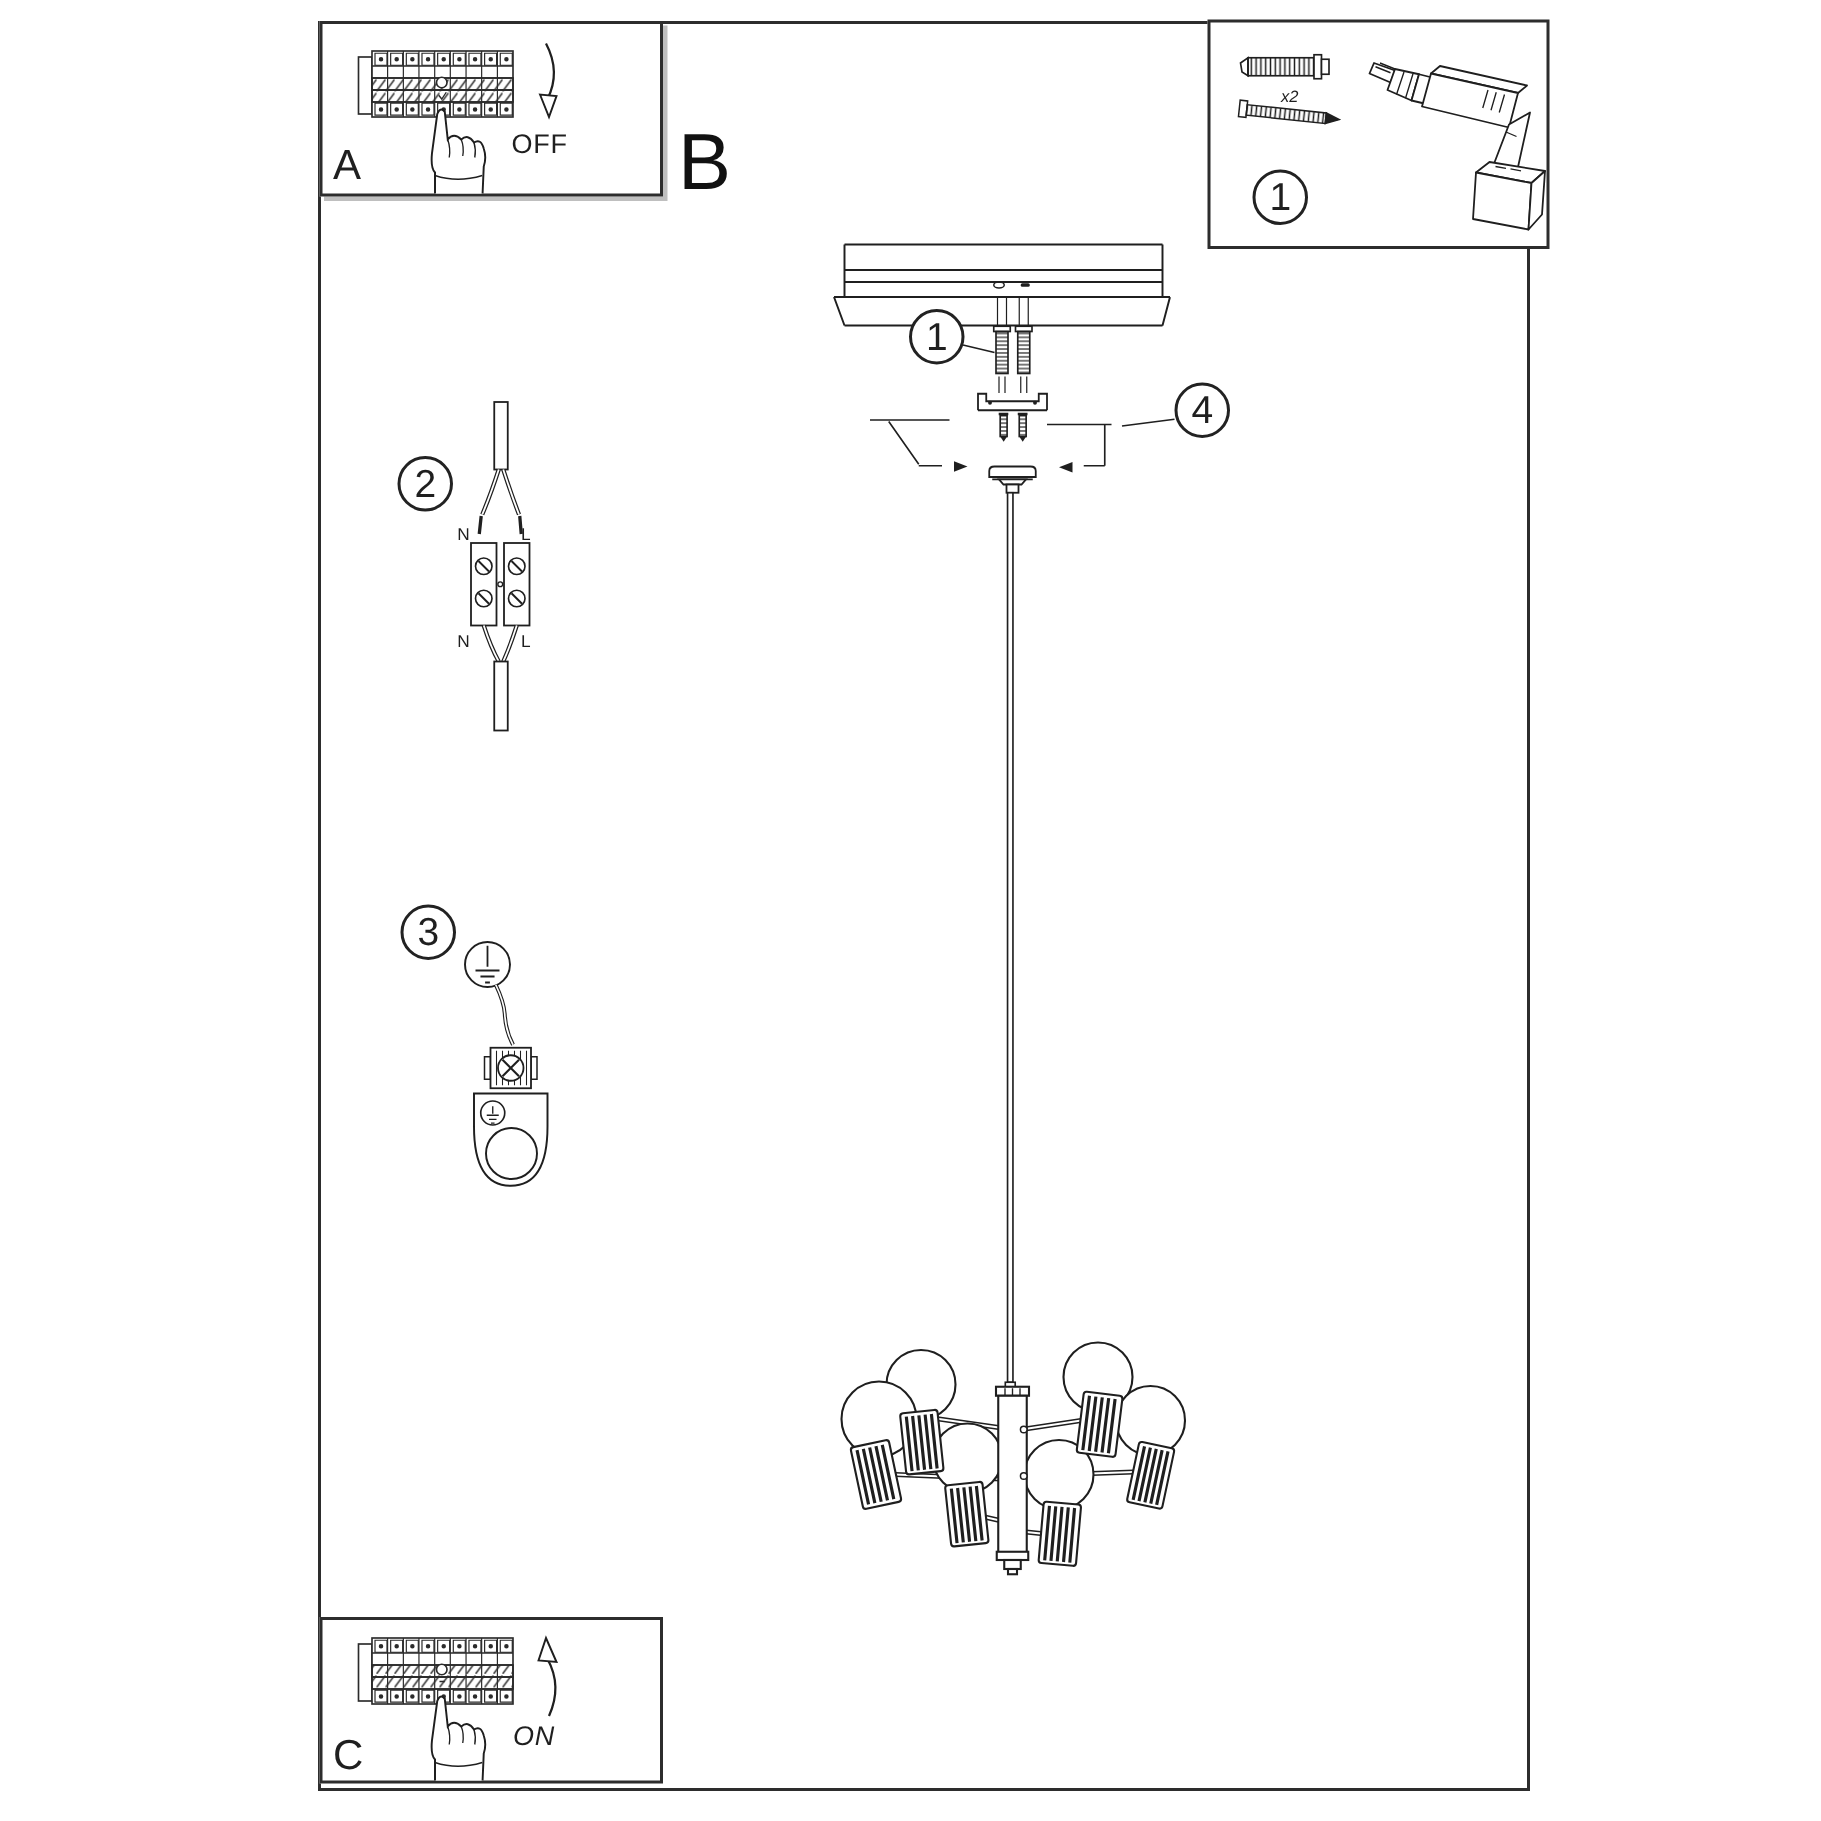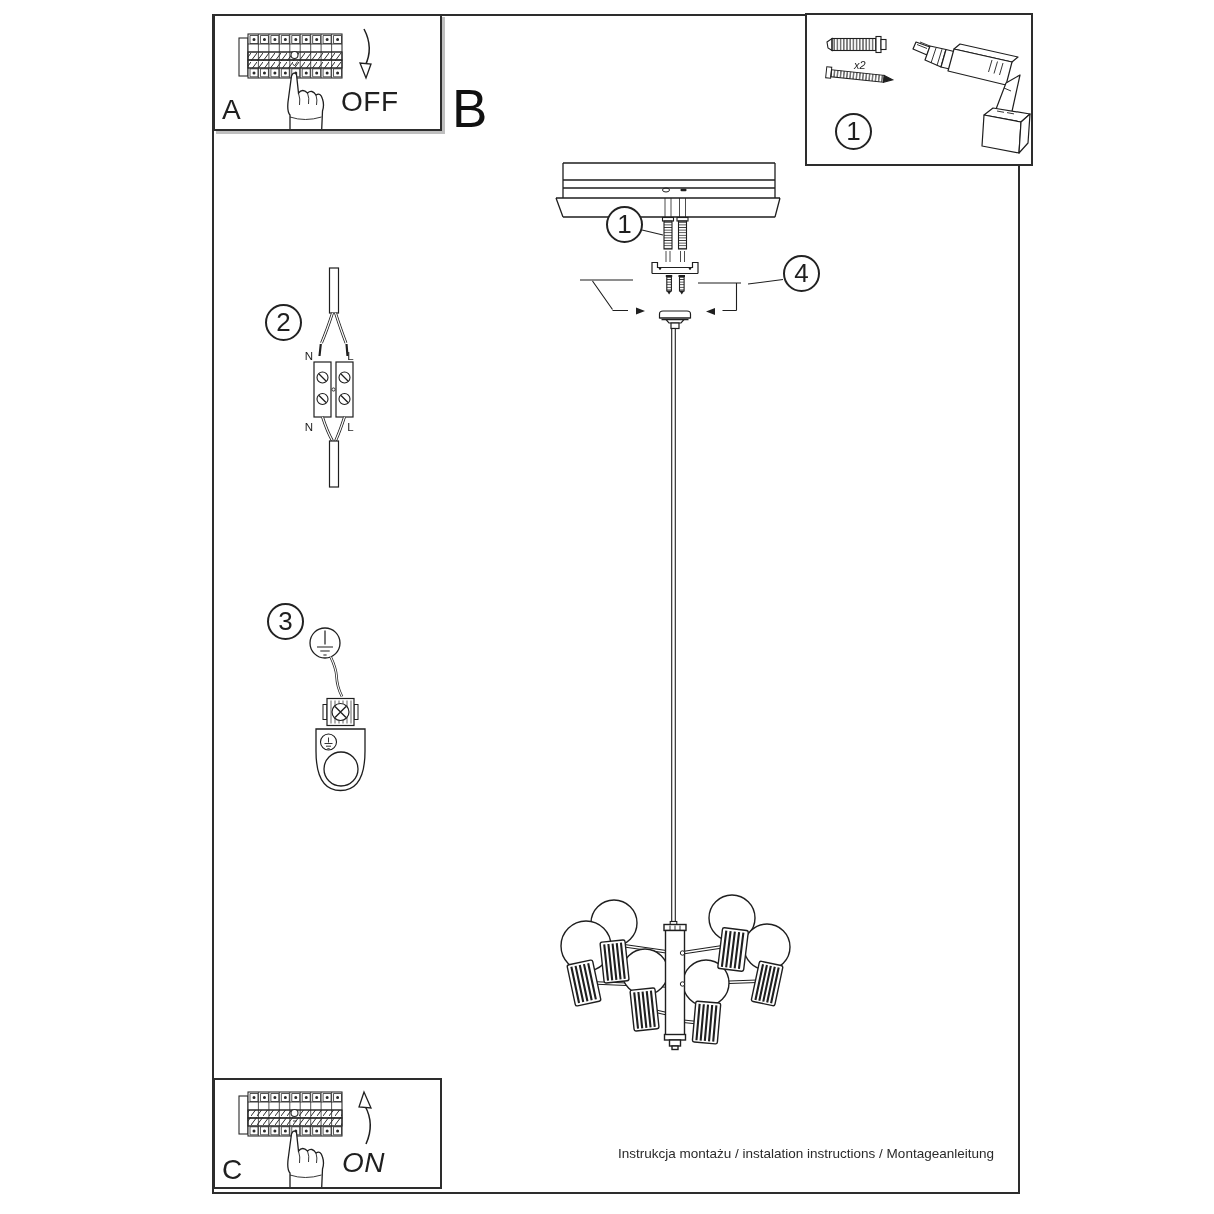--- a/index.html
+++ b/index.html
@@ -6,21 +6,21 @@
   .page{position:relative;width:1214px;height:1214px;background:#fff;overflow:hidden;
         font-family:"Liberation Sans","DejaVu Sans",sans-serif;color:#1f1f1f;}
   .frame{position:absolute;left:212px;top:14px;width:808px;height:1180px;
          border:2px solid #2d2d2d;box-sizing:border-box;background:#fff;}
   .box{position:absolute;background:#fff;border:2px solid #2d2d2d;box-sizing:border-box;}
   .box-a{left:213px;top:14px;width:229px;height:117px;box-shadow:3px 3px 0 rgba(0,0,0,.25);}
   .box-tools{left:766px;top:13px;width:228px;height:153px;margin-left:39px;}
   .box-c{left:213px;top:1078px;width:229px;height:111px;}
   .box svg{position:absolute;left:0;top:0;}
   .corner-letter{position:absolute;font-size:28px;color:#1f1f1f;}
-  .action-label{position:absolute;font-size:28px;letter-spacing:.5px;color:#1f1f1f;}
+  .action-label{position:absolute;font-size:18px;letter-spacing:.5px;color:#1f1f1f;}
   .letter-b{position:absolute;left:452px;top:78px;font-size:53px;font-weight:500;color:#111;}
   .qty-label{position:absolute;left:47px;top:44px;font-size:11px;font-style:italic;}
   .circle-num{position:absolute;width:37px;height:37px;border:2px solid #222;border-radius:50%;
               background:#fff;display:flex;align-items:center;justify-content:center;
               font-size:26px;color:#1f1f1f;box-sizing:border-box;}
   .diagram{position:absolute;left:0;top:0;}
   .footer{position:absolute;left:618px;top:1145px;font-size:13.5px;line-height:17px;color:#2a2a2a;}
   svg text{font-family:"Liberation Sans","DejaVu Sans",sans-serif;fill:#1f1f1f;}
 </style>
 </head>
@@ -292,16 +292,15 @@
     <span class="action-label" style="left:127px;top:67px;font-style:italic;">ON</span>
     <span class="corner-letter" style="left:7px;top:74px;">C</span>
   </div>
 
   <div class="circle-num" style="left:606px;top:206px;">1</div>
   <div class="circle-num" style="left:265px;top:304px;">2</div>
   <div class="circle-num" style="left:267px;top:603px;">3</div>
   <div class="circle-num" style="left:783px;top:255px;">4</div>
 
   <div class="footer">
-    <div>Instrukcja montażu / instalation instructions / Montageanleitung</div>
   </div>
 
 </div>
 
 </body></html>

